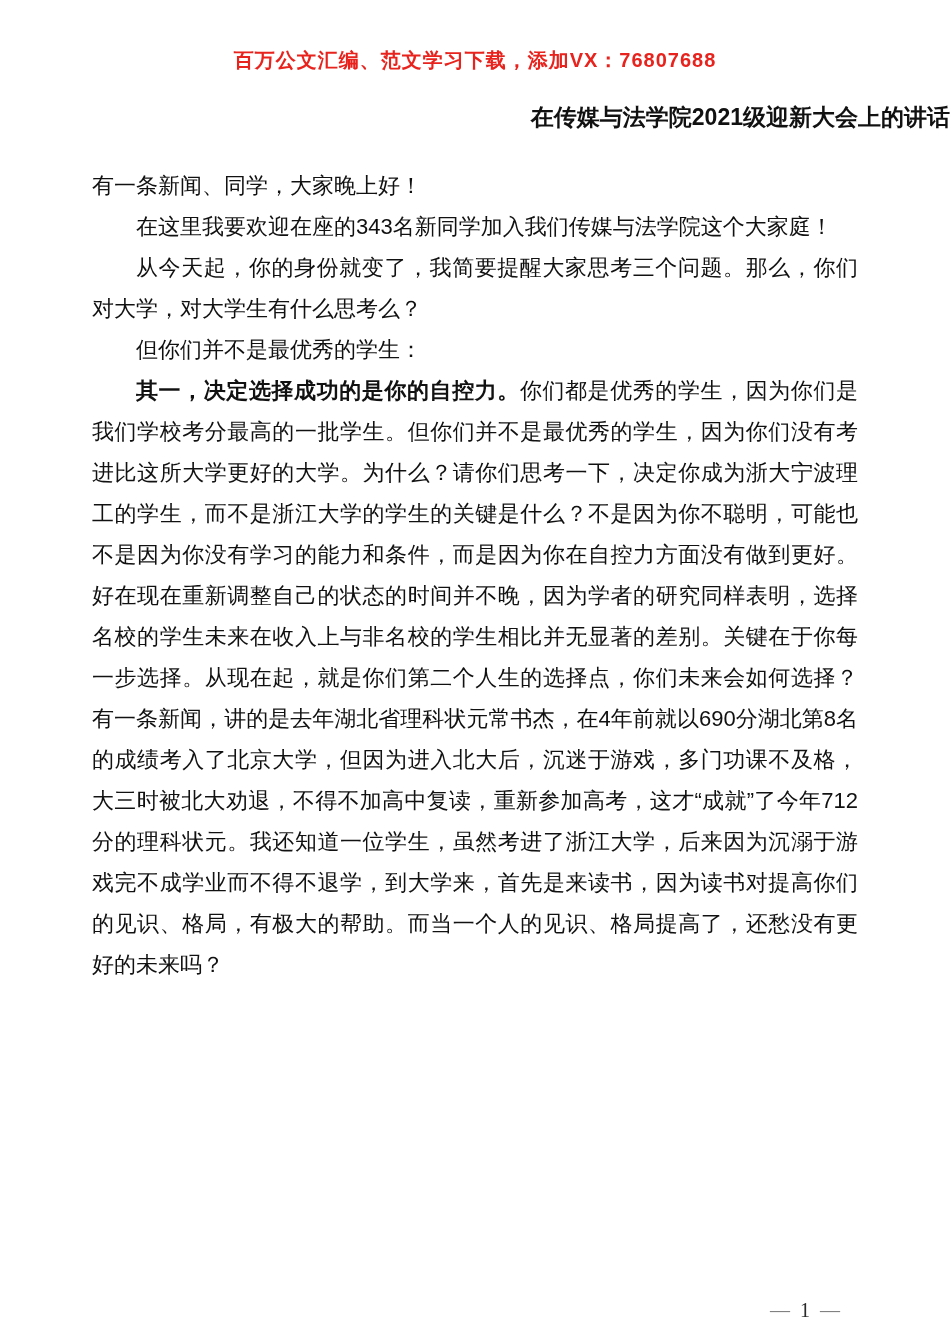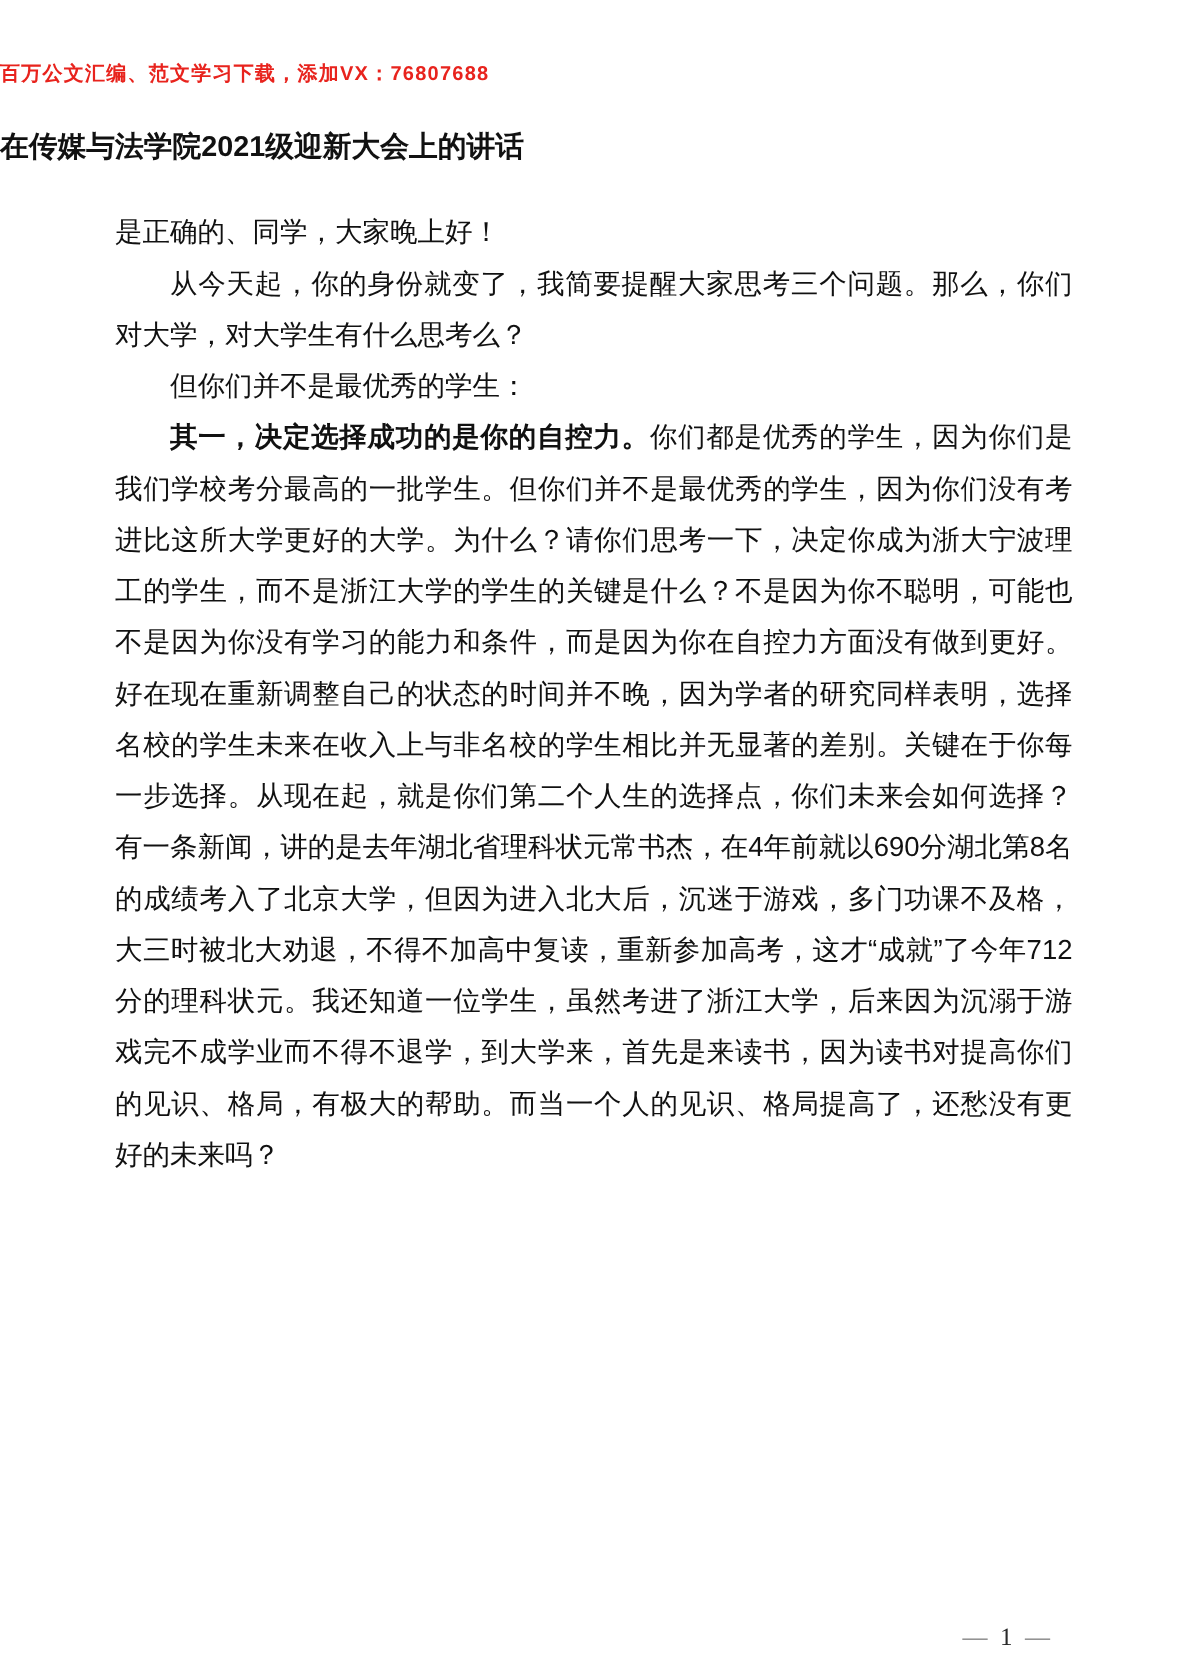--- a/index.html
+++ b/index.html
@@ -16,29 +16,29 @@
     color: #1a1a1a;
   }
   .page {
     width: 950px;
     height: 1344px;
     position: relative;
     background: #ffffff;
   }
   .notice {
     padding-top: 47px;
-    text-align: left;
-    font-size: 16px;
+    text-align: center;
+    font-size: 20px;
     line-height: 26px;
     font-weight: bold;
     letter-spacing: 1px;
   }
   .title-block {
     margin-top: 22px;
-    text-align: left;
+    text-align: right;
     font-size: 23px;
     line-height: 44px;
     color: #111111;
   }
   .title-block .doc-title {
     font-weight: 600;
   }
   .content {
     margin: 26px 92px 0 92px;
     font-size: 22px;
@@ -83,21 +83,22 @@
 
   <div class="notice" style="color: rgb(232, 35, 29);">
     <span>百万公文汇编、范文学习下载，添加VX：76807688</span>
   </div>
 
   <div class="title-block">
     <div class="doc-title">在传媒与法学院2021级迎新大会上的讲话</div>
   </div>
 
   <div class="content">
-    <p class="no-indent">是正确的、同学，大家晚上好！</p>
+    <p class="no-indent">有一条新闻、同学，大家晚上好！</p>
+    <p>在这里我要欢迎在座的343名新同学加入我们传媒与法学院这个大家庭！</p>
     <p>从今天起，你的身份就变了，我简要提醒大家思考三个问题。那么，你们对大学，对大学生有什么思考么？</p>
     <p>但你们并不是最优秀的学生：</p>
     <p>
       <span class="lead-bold">其一，决定选择成功的是你的自控力。</span><span>你们都是优秀的学生，因为你们是我们学校考分最高的一批学生。但你们并不是最优秀的学生，因为你们没有考进比这所大学更好的大学。为什么？请你们思考一下，决定你成为浙大宁波理工的学生，而不是浙江大学的学生的关键是什么？不是因为你不聪明，可能也不是因为你没有学习的能力和条件，而是因为你在自控力方面没有做到更好。好在现在重新调整自己的状态的时间并不晚，因为学者的研究同样表明，选择名校的学生未来在收入上与非名校的学生相比并无显著的差别。关键在于你每一步选择。从现在起，就是你们第二个人生的选择点，你们未来会如何选择？有一条新闻，讲的是去年湖北省理科状元常书杰，在4年前就以690分湖北第8名的成绩考入了北京大学，但因为进入北大后，沉迷于游戏，多门功课不及格，大三时被北大劝退，不得不加高中复读，重新参加高考，这才“成就”了今年712分的理科状元。我还知道一位学生，虽然考进了浙江大学，后来因为沉溺于游戏完不成学业而不得不退学，到大学来，首先是来读书，因为读书对提高你们的见识、格局，有极大的帮助。而当一个人的见识、格局提高了，还愁没有更好的未来吗？</span>
     </p>
   </div>
 
   <div class="page-footer">
     <span class="dash">—</span><span class="num">1</span><span class="dash">—</span>
   </div>

